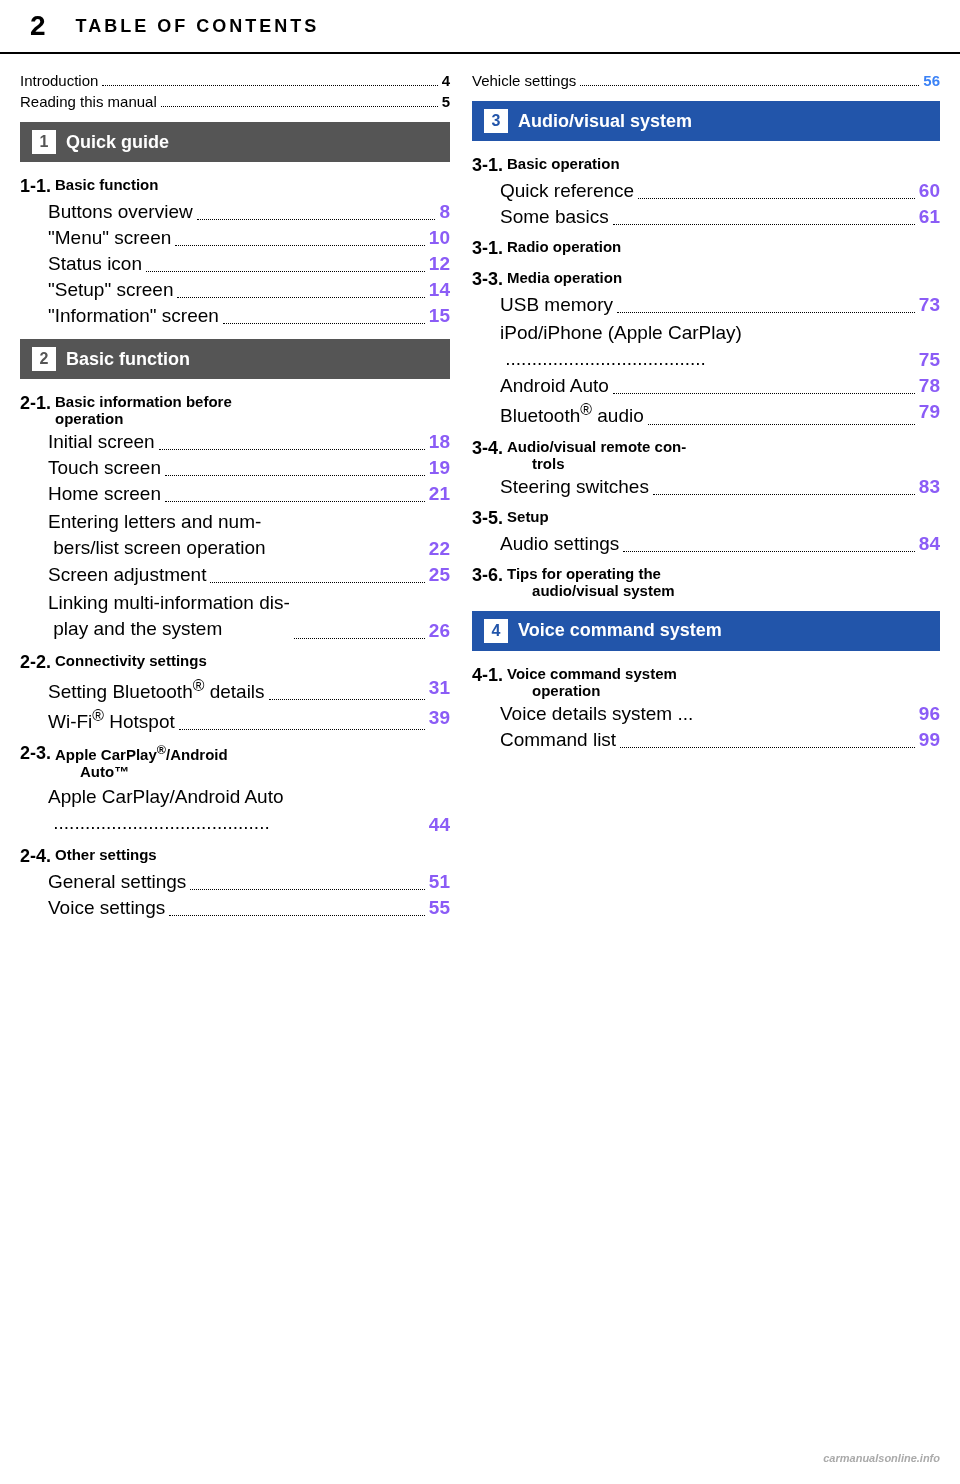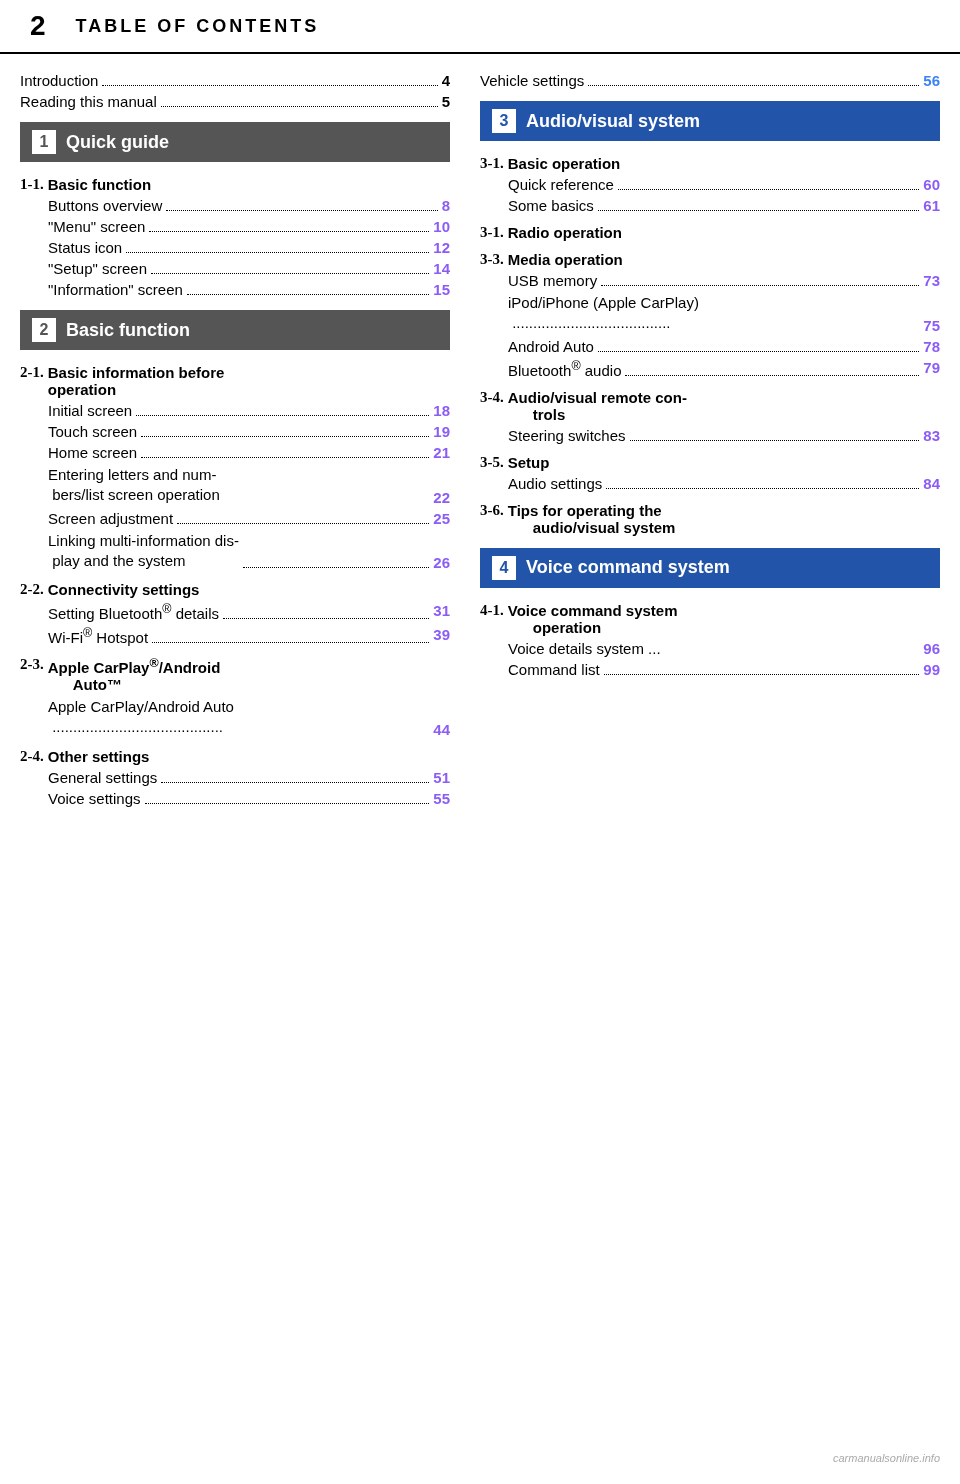--- a/index.html
+++ b/index.html
@@ -31,21 +31,21 @@
     }
     .header-title {
       font-size: 18px;
       font-weight: bold;
       letter-spacing: 3px;
       text-transform: uppercase;
     }
     .content {
       display: flex;
       padding: 0 20px;
-      gap: 30px;
+      gap: 22px;
     }
     .left-col {
       width: 430px;
       flex-shrink: 0;
     }
     .right-col {
       flex: 1;
     }
     .toc-item {
       display: flex;
@@ -113,21 +113,21 @@
       flex-shrink: 0;
     }
     .sub-items {
       padding-left: 28px;
       margin-bottom: 8px;
     }
     .sub-item {
       display: flex;
       justify-content: space-between;
       margin-bottom: 4px;
-      font-size: 15px;
+      font-size: 19px;
     }
     .sub-item .label {
       flex: 0 0 auto;
       max-width: 260px;
     }
     .sub-item .dots {
       flex: 1;
       border-bottom: 1px dotted #000;
       margin: 0 4px 3px 4px;
       min-width: 5px;
@@ -137,36 +137,36 @@
       color: #8b5cf6;
       flex-shrink: 0;
     }
     .subsection-row {
       display: flex;
       margin-bottom: 4px;
       margin-top: 10px;
     }
     .subsection-row .num {
       font-weight: bold;
-      font-size: 15px;
+      font-size: 18px;
       margin-right: 4px;
       white-space: nowrap;
-      font-family: Liberation Serif, serif;
     }
     .subsection-row .title {
       font-weight: bold;
       font-size: 15px;
     }
     .watermark {
       position: fixed;
       bottom: 20px;
       right: 20px;
       color: #aaa;
       font-size: 11px;
       font-style: italic;
+      font-weight: bold;
     }
     .multiline-label {
       max-width: 270px;
       line-height: 1.35;
     }
   </style>
 </head>
 <body>
 
 <div class="page">

